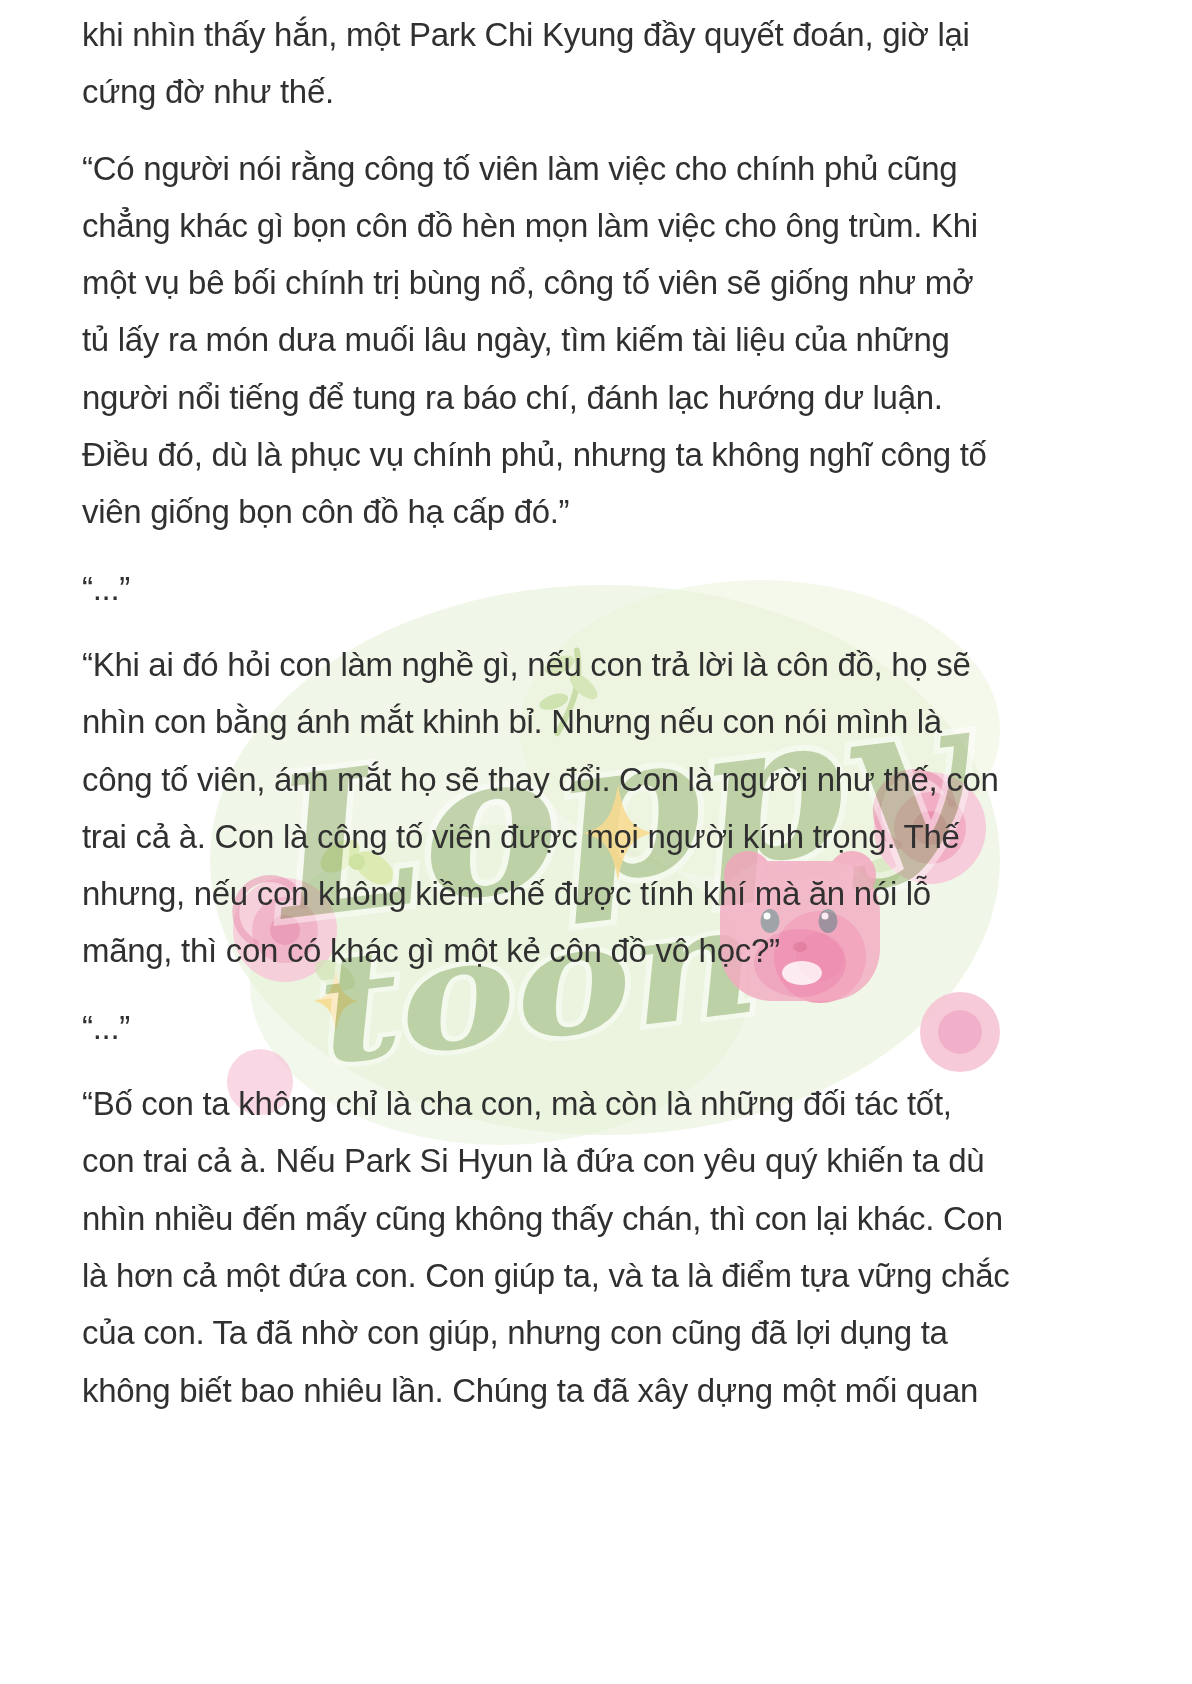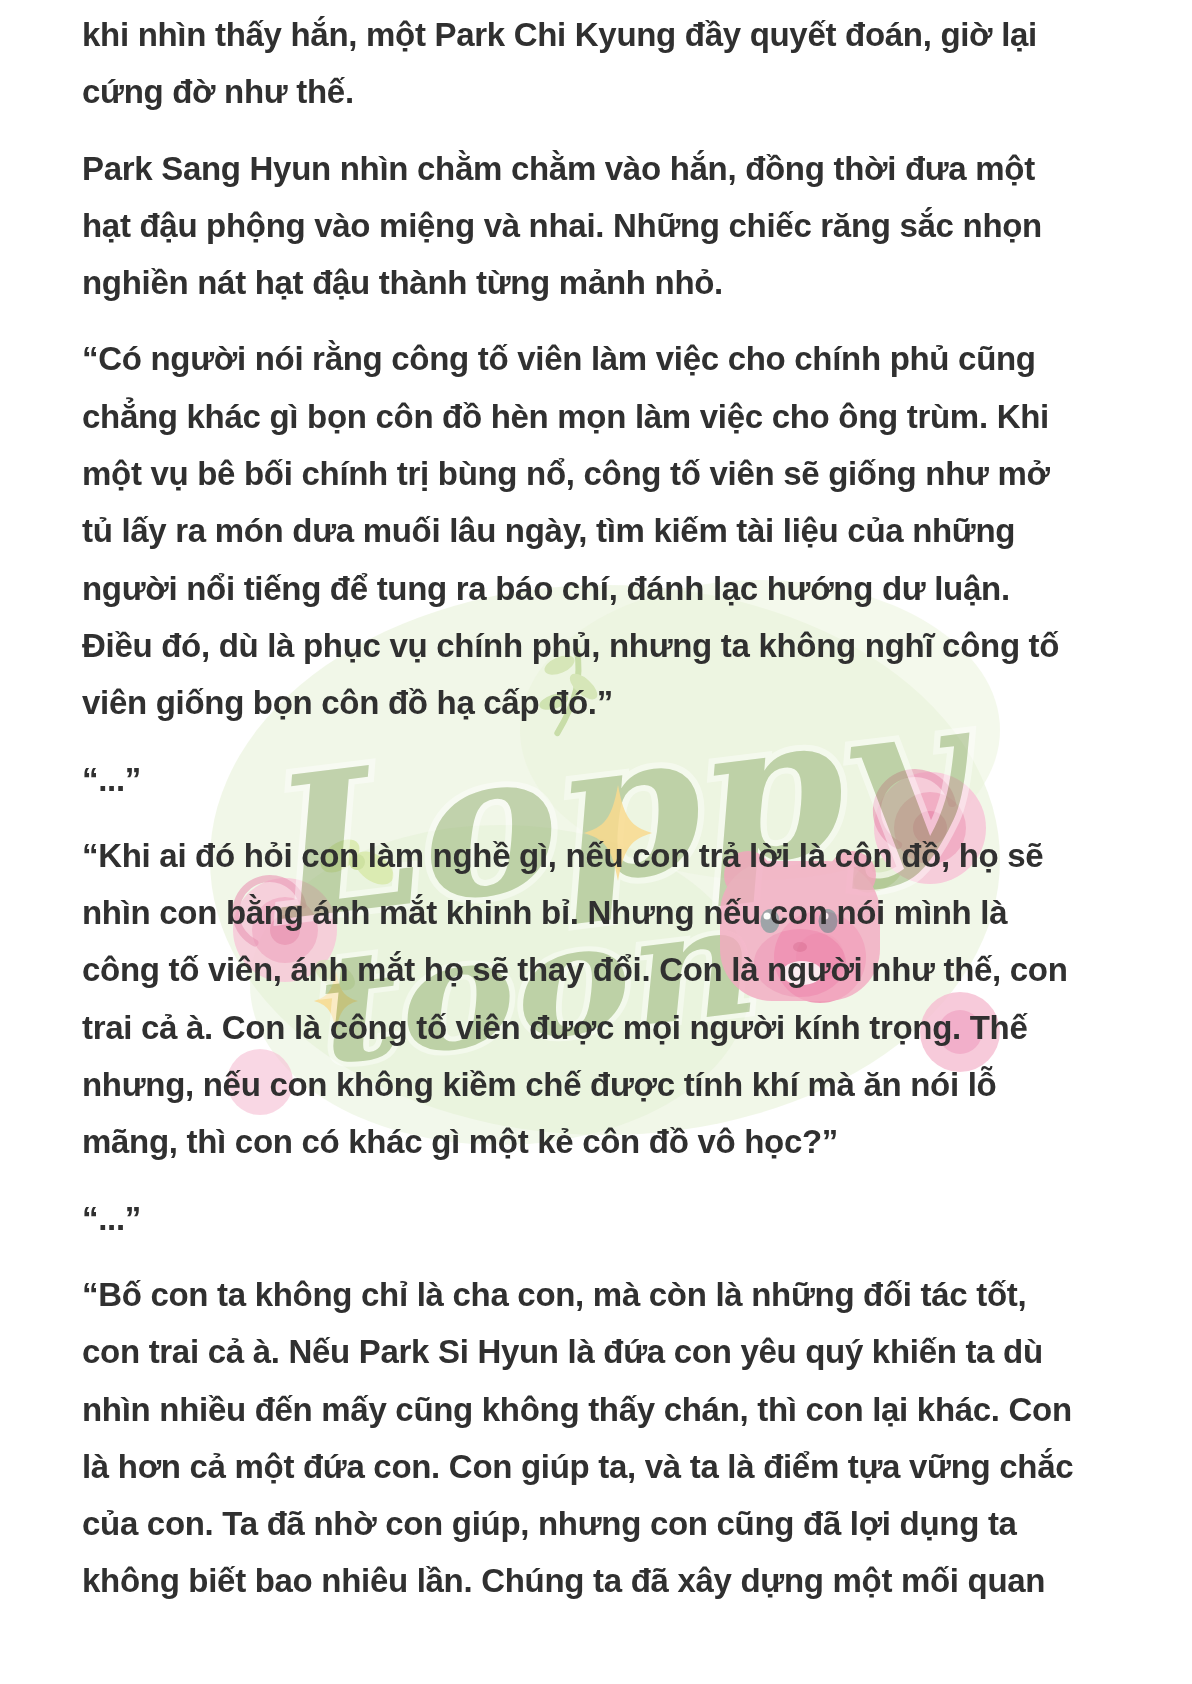--- a/index.html
+++ b/index.html
@@ -9,21 +9,21 @@
     position:relative;
     overflow:hidden;
     font-family:"Liberation Sans", sans-serif;
   }
   .page{position:absolute;inset:0;}
   .watermark{
     position:absolute;left:200px;top:555px;width:830px;height:620px;
     z-index:0;pointer-events:none;
   }
   .content{
-    position:absolute;left:82px;top:6px;width:1035px;z-index:1;font-weight:bold;
+    position:absolute;left:82px;top:6px;width:1035px;z-index:1;
   }
   .content p{
     margin:0 0 19px 0;
     font-size:33px;
     line-height:57.3px;
     letter-spacing:-0.3px;
     color:#303030;
     white-space:pre;
   }
   .script-word{
@@ -107,23 +107,20 @@
       <circle cx="-33" cy="-17" r="3.5" fill="#ffffff"></circle>
       <circle cx="25" cy="-17" r="3.5" fill="#ffffff"></circle>
       <ellipse cx="0" cy="14" rx="7" ry="5" fill="#e27da1"></ellipse>
       <ellipse cx="2" cy="40" rx="20" ry="12" fill="#ffffff"></ellipse>
     </g>
   </svg>
 
   <div class="content">
     <p>khi nhìn thấy hắn, một Park Chi Kyung đầy quyết đoán, giờ lại
 cứng đờ như thế.</p>
-    <p>Park Sang Hyun nhìn chằm chằm vào hắn, đồng thời đưa một
-hạt đậu phộng vào miệng và nhai. Những chiếc răng sắc nhọn
-nghiền nát hạt đậu thành từng mảnh nhỏ.</p>
     <p>“Có người nói rằng công tố viên làm việc cho chính phủ cũng
 chẳng khác gì bọn côn đồ hèn mọn làm việc cho ông trùm. Khi
 một vụ bê bối chính trị bùng nổ, công tố viên sẽ giống như mở
 tủ lấy ra món dưa muối lâu ngày, tìm kiếm tài liệu của những
 người nổi tiếng để tung ra báo chí, đánh lạc hướng dư luận.
 Điều đó, dù là phục vụ chính phủ, nhưng ta không nghĩ công tố
 viên giống bọn côn đồ hạ cấp đó.”</p>
     <p>“...”</p>
     <p>“Khi ai đó hỏi con làm nghề gì, nếu con trả lời là côn đồ, họ sẽ
 nhìn con bằng ánh mắt khinh bỉ. Nhưng nếu con nói mình là

